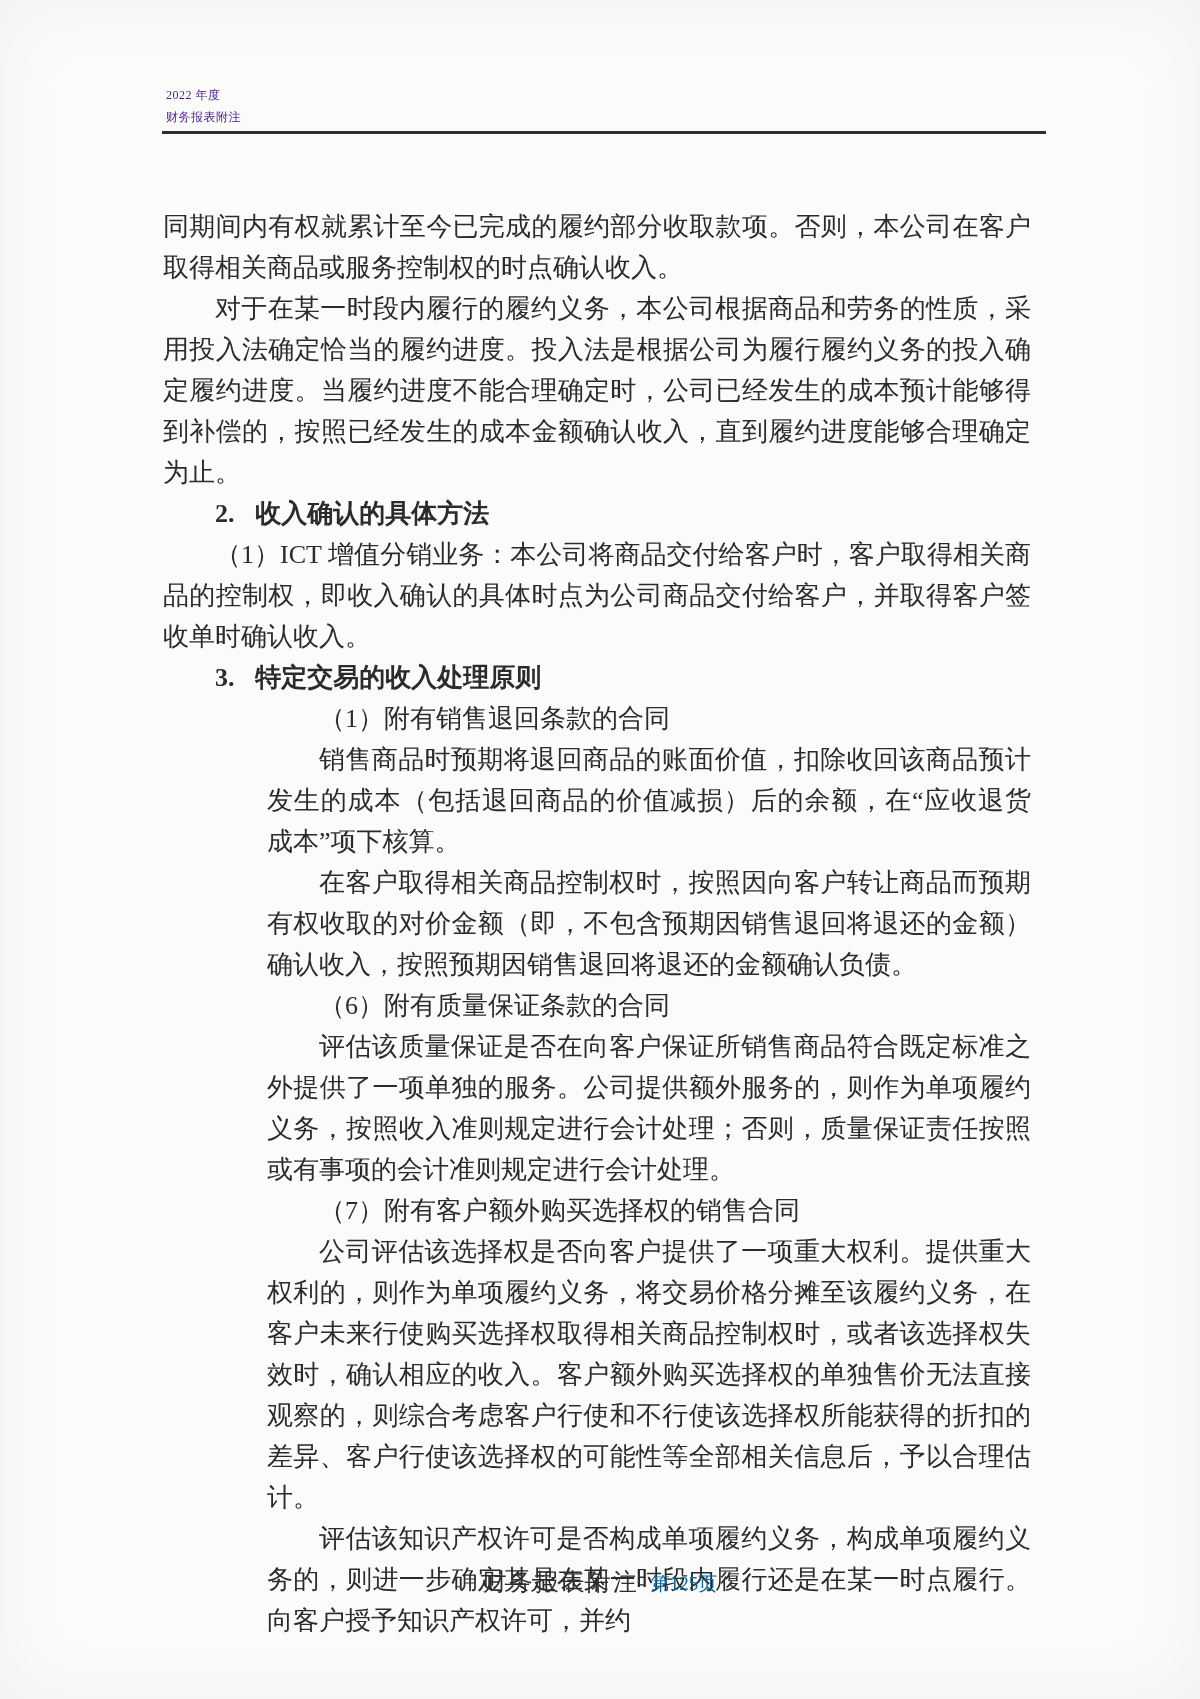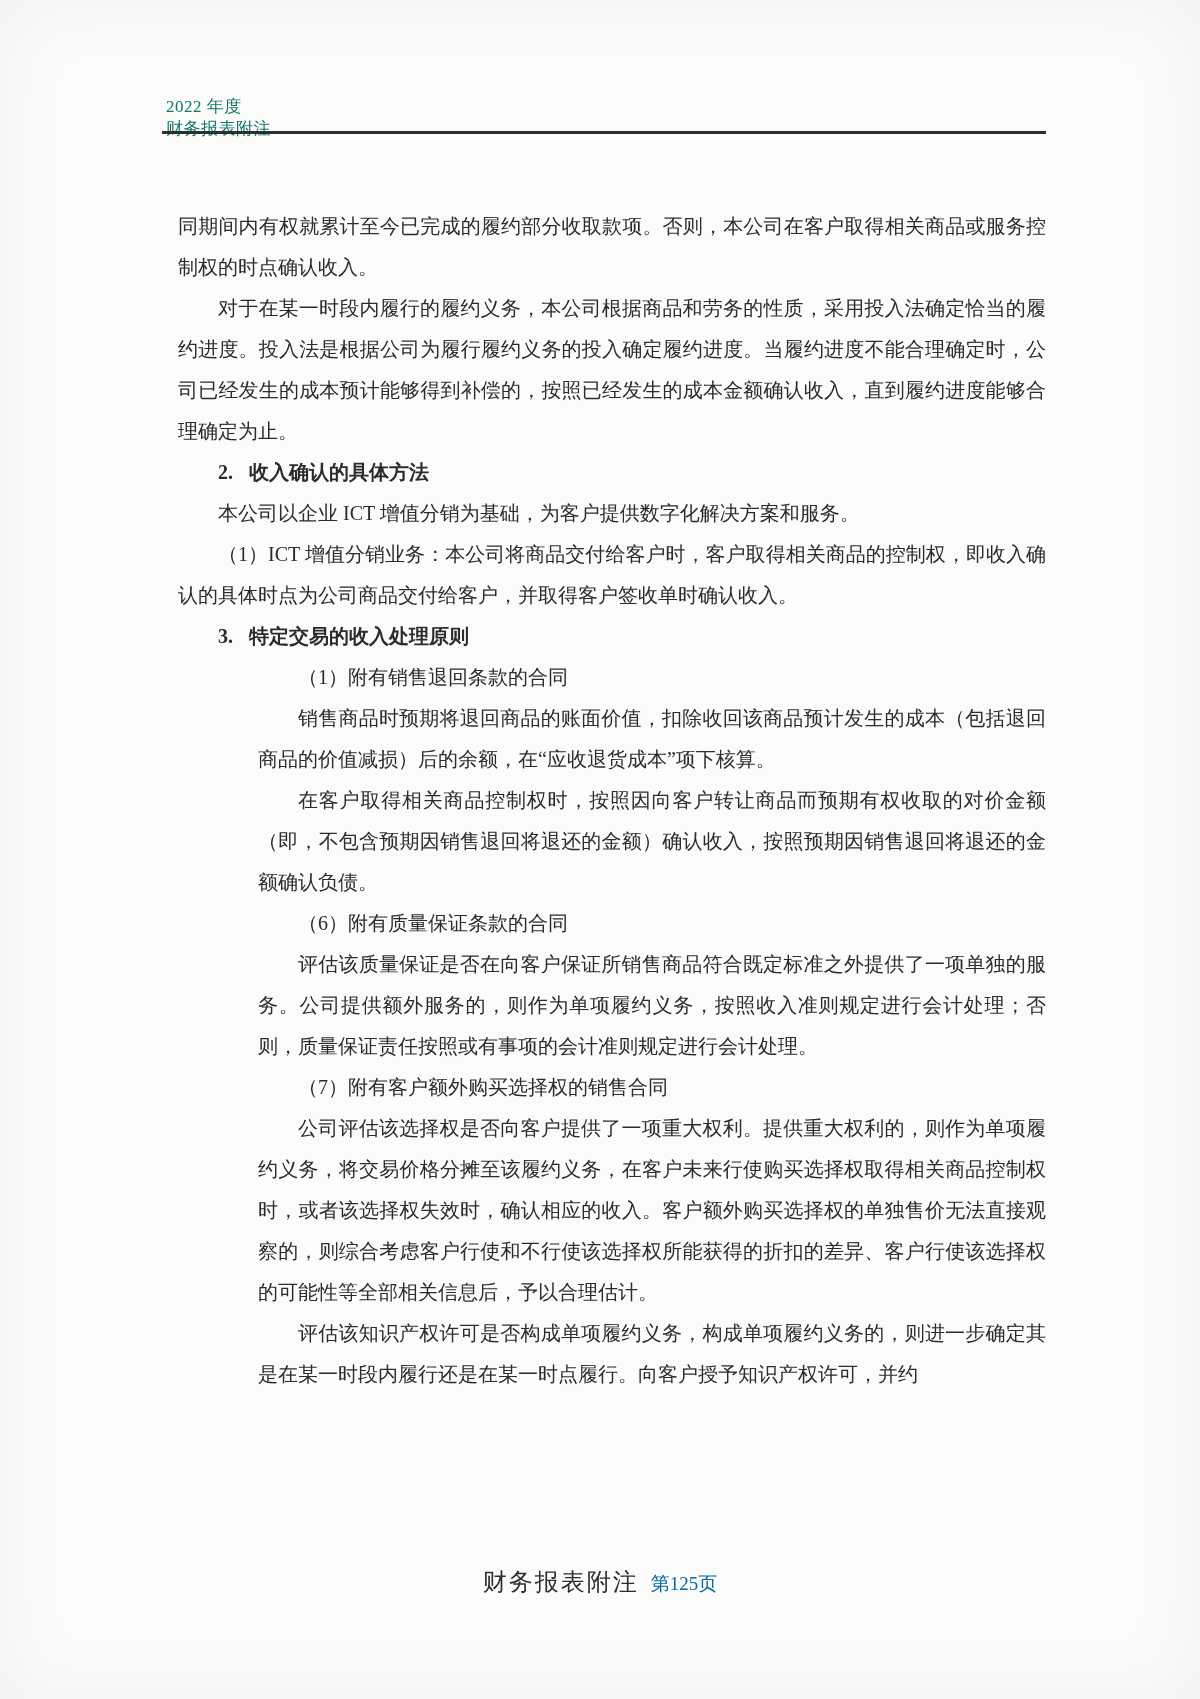--- a/index.html
+++ b/index.html
@@ -14,40 +14,40 @@
     margin: 0 auto;
     background: #fbfbf9;
     box-shadow: inset 0 0 80px rgba(0,0,0,0.045);
     font-family: "Liberation Serif", "DejaVu Serif", serif;
     color: #2b2b2b;
     overflow: hidden;
   }
   .header {
     position: absolute;
     left: 166px;
-    top: 96px;
-    font-size: 17px;
+    top: 84px;
+    font-size: 12px;
     line-height: 22px;
-    color: #0f766e;
+    color: #4c1d95;
     letter-spacing: 0.5px;
   }
   .header-rule {
     position: absolute;
     left: 162px;
     top: 131px;
     width: 884px;
     height: 3px;
     background: #2e2e2e;
   }
   .doc-body {
     position: absolute;
-    left: 178px;
+    left: 163px;
     top: 206px;
     width: 868px;
-    font-size: 20px;
+    font-size: 26px;
     line-height: 41px;
     text-align: justify;
   }
   .para { margin: 0; }
   .para.continuation { text-indent: 0; }
   .para.body { text-indent: 2em; }
   .para.heading { text-indent: 2em; font-weight: 700; }
   .para.subheading { margin-left: 4em; text-indent: 2em; }
   .para.sub { margin-left: 4em; text-indent: 2em; }
   .hnum { margin-right: 0.8em; }
@@ -79,21 +79,20 @@
     <div>2022 年度</div>
     <div>财务报表附注</div>
   </div>
 
   <div class="header-rule"></div>
 
   <div class="doc-body">
       <div class="para continuation">同期间内有权就累计至今已完成的履约部分收取款项。否则，本公司在客户取得相关商品或服务控制权的时点确认收入。</div>
       <div class="para body">对于在某一时段内履行的履约义务，本公司根据商品和劳务的性质，采用投入法确定恰当的履约进度。投入法是根据公司为履行履约义务的投入确定履约进度。当履约进度不能合理确定时，公司已经发生的成本预计能够得到补偿的，按照已经发生的成本金额确认收入，直到履约进度能够合理确定为止。</div>
       <div class="para heading"><span class="hnum">2.</span><span>收入确认的具体方法</span></div>
-      <div class="para body">本公司以企业 ICT 增值分销为基础，为客户提供数字化解决方案和服务。</div>
       <div class="para body">（1）ICT 增值分销业务：本公司将商品交付给客户时，客户取得相关商品的控制权，即收入确认的具体时点为公司商品交付给客户，并取得客户签收单时确认收入。</div>
       <div class="para heading"><span class="hnum">3.</span><span>特定交易的收入处理原则</span></div>
       <div class="para subheading">（1）附有销售退回条款的合同</div>
       <div class="para sub">销售商品时预期将退回商品的账面价值，扣除收回该商品预计发生的成本（包括退回商品的价值减损）后的余额，在“应收退货成本”项下核算。</div>
       <div class="para sub">在客户取得相关商品控制权时，按照因向客户转让商品而预期有权收取的对价金额（即，不包含预期因销售退回将退还的金额）确认收入，按照预期因销售退回将退还的金额确认负债。</div>
       <div class="para subheading">（6）附有质量保证条款的合同</div>
       <div class="para sub">评估该质量保证是否在向客户保证所销售商品符合既定标准之外提供了一项单独的服务。公司提供额外服务的，则作为单项履约义务，按照收入准则规定进行会计处理；否则，质量保证责任按照或有事项的会计准则规定进行会计处理。</div>
       <div class="para subheading">（7）附有客户额外购买选择权的销售合同</div>
       <div class="para sub">公司评估该选择权是否向客户提供了一项重大权利。提供重大权利的，则作为单项履约义务，将交易价格分摊至该履约义务，在客户未来行使购买选择权取得相关商品控制权时，或者该选择权失效时，确认相应的收入。客户额外购买选择权的单独售价无法直接观察的，则综合考虑客户行使和不行使该选择权所能获得的折扣的差异、客户行使该选择权的可能性等全部相关信息后，予以合理估计。</div>
       <div class="para sub">评估该知识产权许可是否构成单项履约义务，构成单项履约义务的，则进一步确定其是在某一时段内履行还是在某一时点履行。向客户授予知识产权许可，并约</div>

